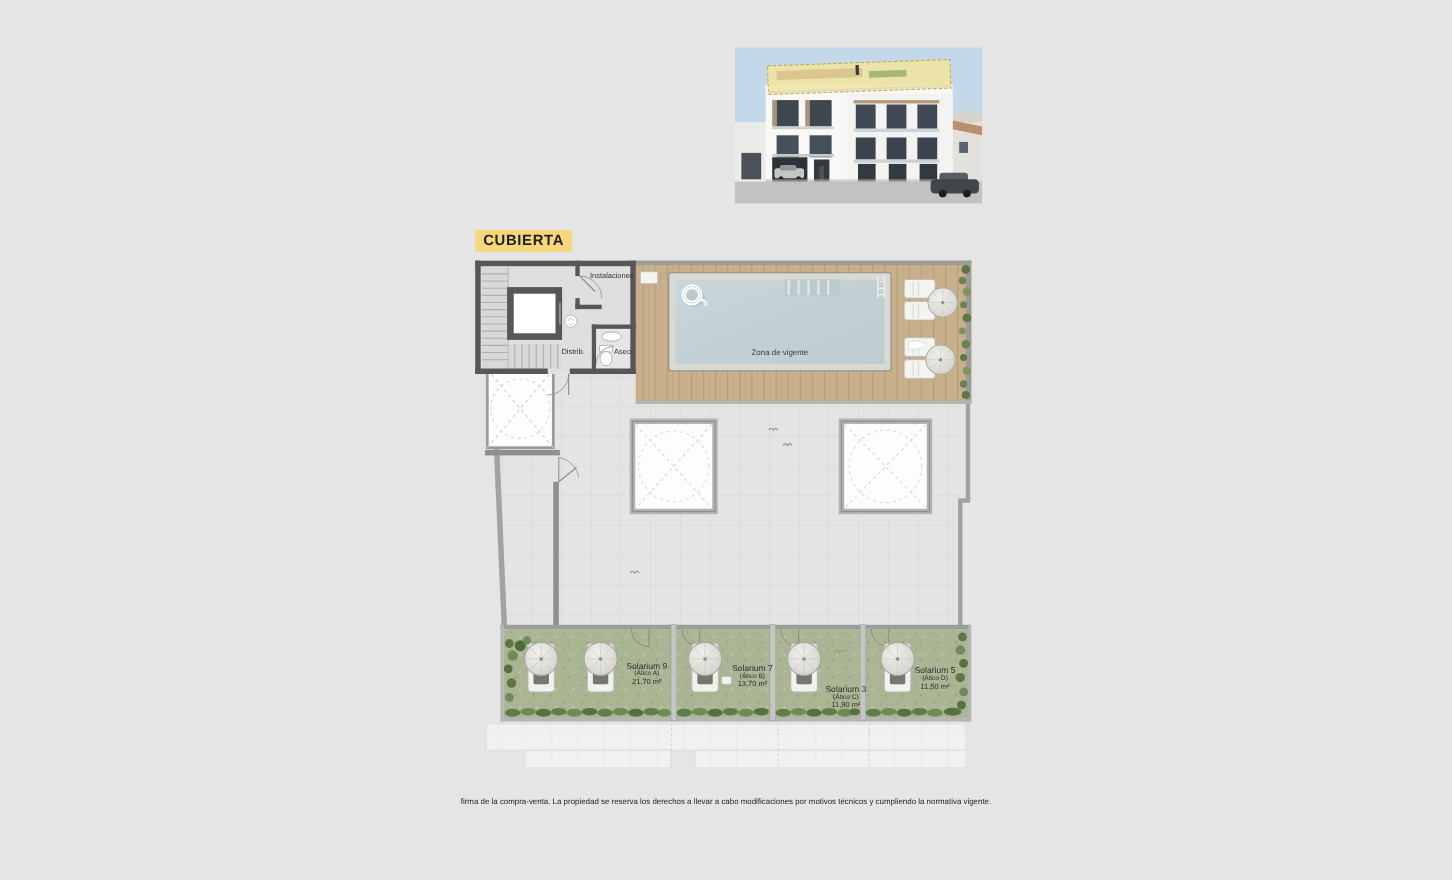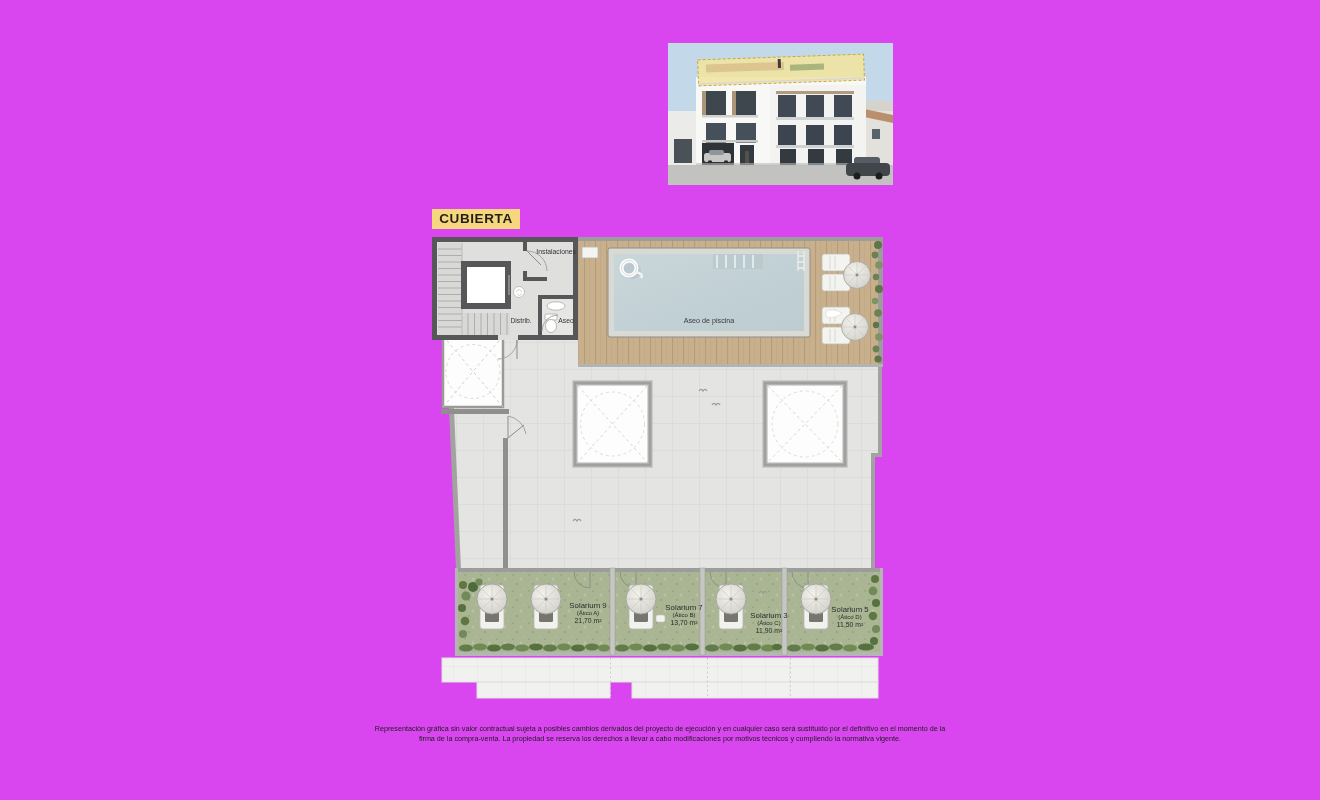--- a/index.html
+++ b/index.html
@@ -1,34 +1,34 @@
 <!DOCTYPE html>
 <html><head>
 <meta charset="utf-8">
 <style>
   html,body{margin:0;padding:0;background:#ffffff;}
   body{font-family:"Liberation Sans",sans-serif;}
-  .stage{position:relative;width:1320px;height:800px;background:#d946ef;overflow:hidden;}
+  .stage{position:relative;width:1320px;height:800px;background:#e5e5e5;overflow:hidden;}
   .render{position:absolute;left:668px;top:43px;width:225px;height:142px;}
   .floor-label{position:absolute;left:432px;top:209px;width:88px;height:20px;background:#f6d77d;
     color:#221f18;font-weight:bold;font-size:13.5px;line-height:20px;text-align:center;letter-spacing:.6px;}
   .plan{position:absolute;left:430px;top:235px;width:460px;height:470px;}
   .plan svg{position:absolute;left:0;top:0;}
   .lbl{position:absolute;color:#333;font-size:6.8px;line-height:1.1;white-space:nowrap;}
   .lbl-instalaciones{left:94px;top:13px;width:52px;text-align:right;}
   .lbl-distrib{left:76px;top:82px;width:30px;text-align:center;}
   .lbl-aseo{left:124px;top:82px;width:24px;text-align:center;}
   .lbl-pool{left:234px;top:82px;width:90px;text-align:center;font-size:7.2px;color:#3a3a3a;}
   .sol-label{position:absolute;width:46px;text-align:center;color:#2c2c2c;}
   .sol-name{font-size:7.8px;line-height:9px;}
   .sol-unit{font-size:6px;line-height:7px;}
   .sol-area{font-size:6.8px;line-height:8.5px;}
   .sol-1{left:135px;top:366px;}
   .sol-2{left:231px;top:368px;}
-  .sol-3{left:316px;top:376px;}
+  .sol-3{left:316px;top:387px;}
   .sol-4{left:397px;top:370px;}
   .disclaimer{position:absolute;left:0;top:724px;width:1320px;text-align:center;
     font-size:7.2px;line-height:10px;color:#1d1d1d;}
   .disclaimer div{white-space:nowrap;}
 </style>
 </head>
 <body>
 
 <div class="stage">
 
@@ -402,21 +402,21 @@
               <use href="#umbrella"></use>
             </g>
         </g>
         <use href="#bird" x="333" y="358"></use>
       </g>
     </svg>
 
     <div class="lbl lbl-instalaciones">Instalaciones</div>
     <div class="lbl lbl-distrib">Distrib.</div>
     <div class="lbl lbl-aseo">Aseo</div>
-    <div class="lbl lbl-pool">Aseo de piscina</div>
+    <div class="lbl lbl-pool">Zona de vigente</div>
 
     <div class="sol-label sol-1">
       <div class="sol-name">Solarium 9</div>
       <div class="sol-unit">(Ático A)</div>
       <div class="sol-area">21,70 m²</div>
     </div>
     <div class="sol-label sol-2">
       <div class="sol-name">Solarium 7</div>
       <div class="sol-unit">(Ático B)</div>
       <div class="sol-area">13,70 m²</div>
@@ -427,17 +427,16 @@
       <div class="sol-area">11,90 m²</div>
     </div>
     <div class="sol-label sol-4">
       <div class="sol-name">Solarium 5</div>
       <div class="sol-unit">(Ático D)</div>
       <div class="sol-area">11,50 m²</div>
     </div>
   </div>
 
   <div class="disclaimer">
-    <div>Representación gráfica sin valor contractual sujeta a posibles cambios derivados del proyecto de ejecución y en cualquier caso será sustituido por el definitivo en el momento de la</div>
     <div>firma de la compra-venta. La propiedad se reserva los derechos a llevar a cabo modificaciones por motivos técnicos y cumpliendo la normativa vigente.</div>
   </div>
 
 </div>
 
 </body></html>

